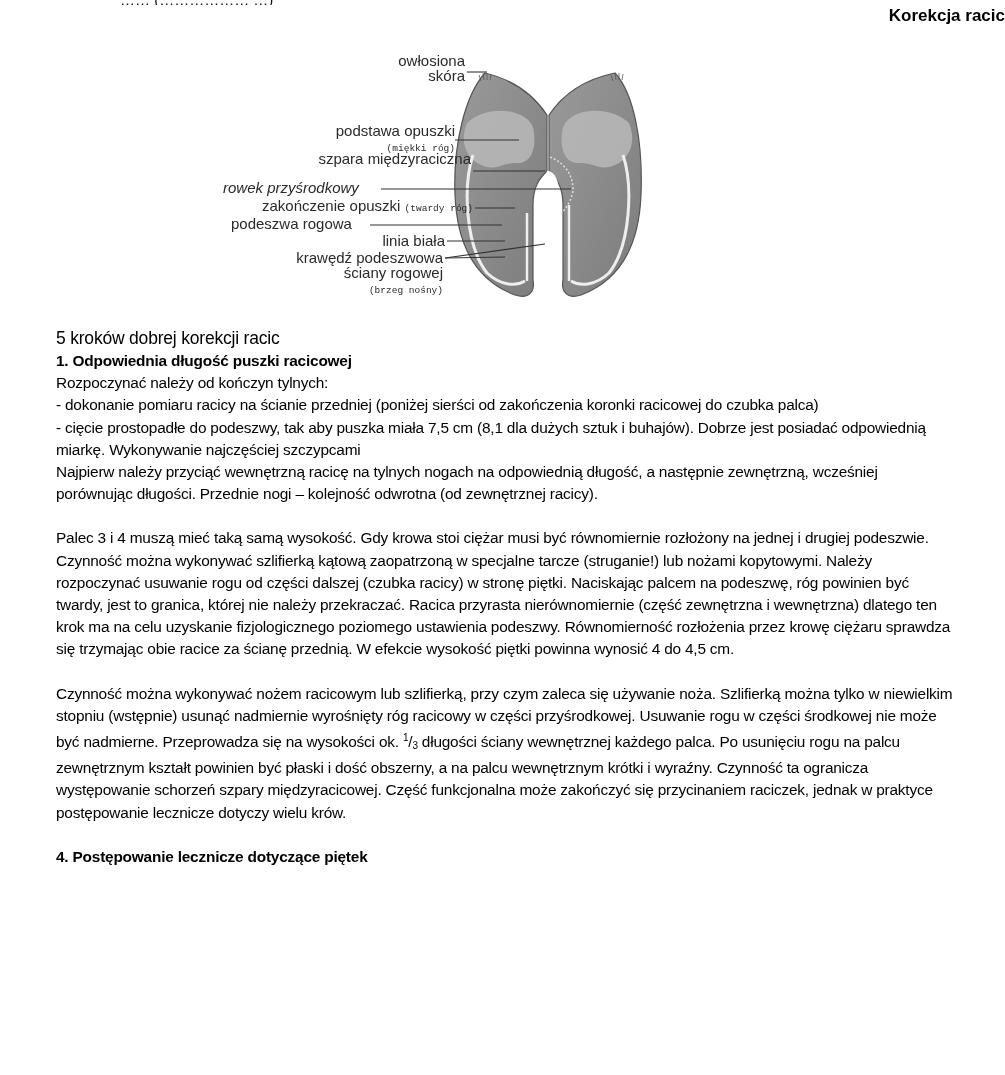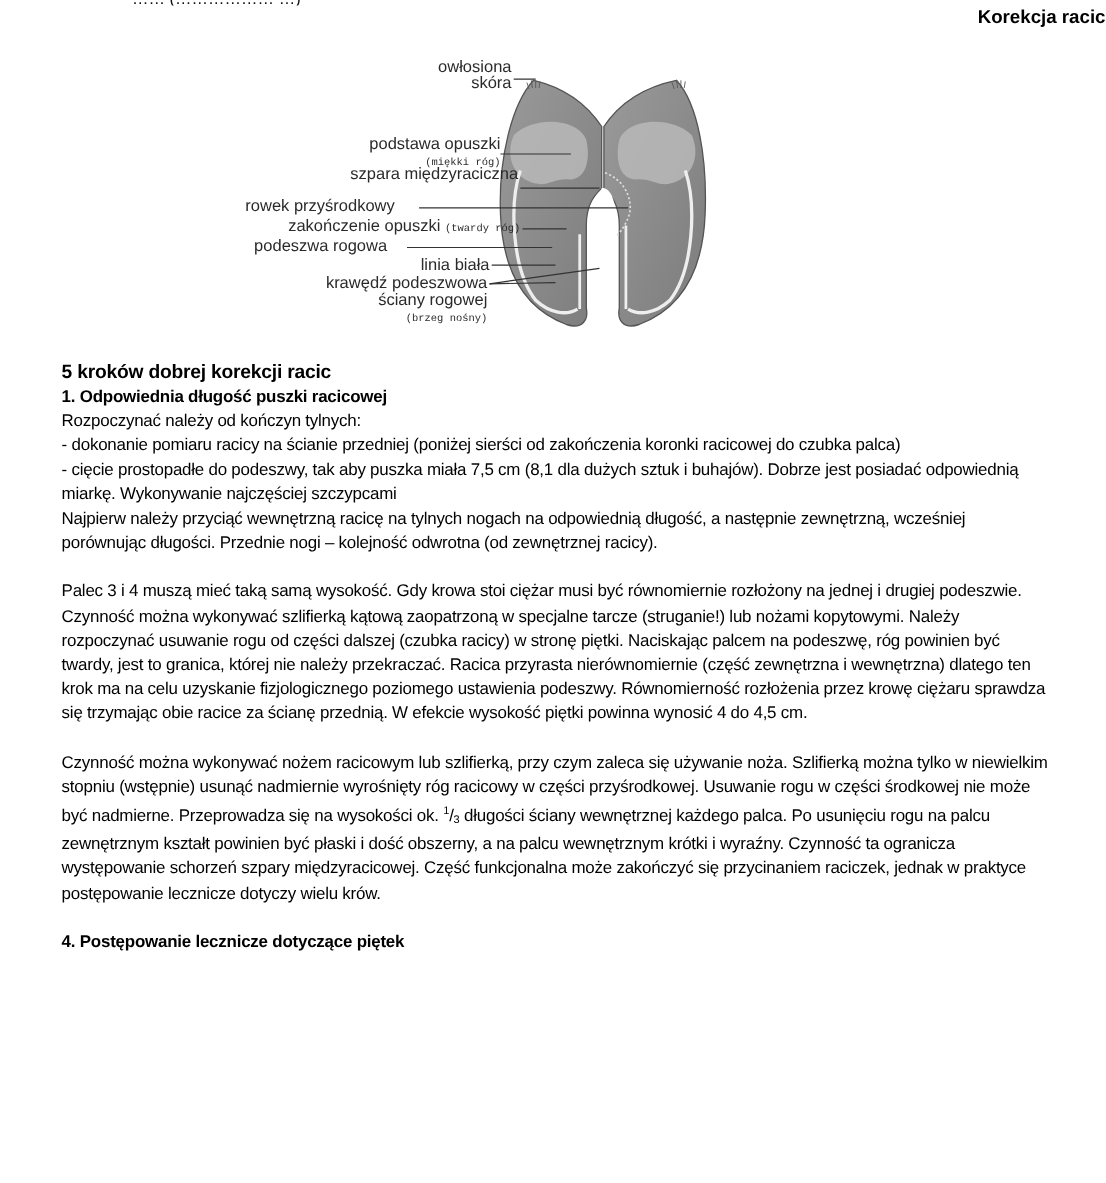--- a/index.html
+++ b/index.html
@@ -23,21 +23,21 @@
     position: absolute; font-family: "Liberation Sans", sans-serif; color: #2a2a2a;
     font-size: 15px; line-height: 15px; text-align: right; white-space: nowrap;
   }
   .lbl small { font-size: 9.5px; font-family: Liberation Mono, monospace; }
   .content {
     position: absolute; left: 56px; top: 327px; width: 900px;
     font-family: "Liberation Sans", sans-serif; font-size: 15.4px; line-height: 22.2px;
     letter-spacing: -0.2px;
   }
   .content p { margin: 0; }
-  .content .h0 { font-weight: bold; font-size: 17.5px; line-height: 23px; }
+  .content .h0 { font-weight: normal; font-size: 17.5px; line-height: 23px; }
   .content .h { font-weight: bold; }
   .content .gap { height: 22px; }
   sup.frac { font-size: 10px; vertical-align: 6px; }
   sub.frac { font-size: 10px; vertical-align: -2px; }
 </style>
 </head>
 <body>
 
 <div class="cutoff">…… (……………… …)</div>
 
@@ -87,21 +87,21 @@
 
   <div class="lbl" style="right:190px; top:8px;">
     <div>owłosiona</div>
     <div>skóra</div>
   </div>
   <div class="lbl" style="right:200px; top:78px;">
     <div>podstawa opuszki</div>
     <div><small>(miękki róg)</small></div>
   </div>
   <div class="lbl" style="right:184px; top:106px;">szpara międzyraciczna</div>
-  <div class="lbl" style="left:8px; top:135px; text-align:right;">rowek przyśrodkowy</div>
+  <div class="lbl" style="left:8px; top:135px; text-align:right;font-style:italic;">rowek przyśrodkowy</div>
   <div class="lbl" style="right:182px; top:153px;">
     <span>zakończenie opuszki</span> <small>(twardy róg)</small>
   </div>
   <div class="lbl" style="left:16px; top:171px; text-align:left;">podeszwa rogowa</div>
   <div class="lbl" style="right:210px; top:188px;">linia biała</div>
   <div class="lbl" style="right:212px; top:205px;">
     <div>krawędź podeszwowa</div>
     <div>ściany rogowej</div>
     <div><small>(brzeg nośny)</small></div>
   </div>

